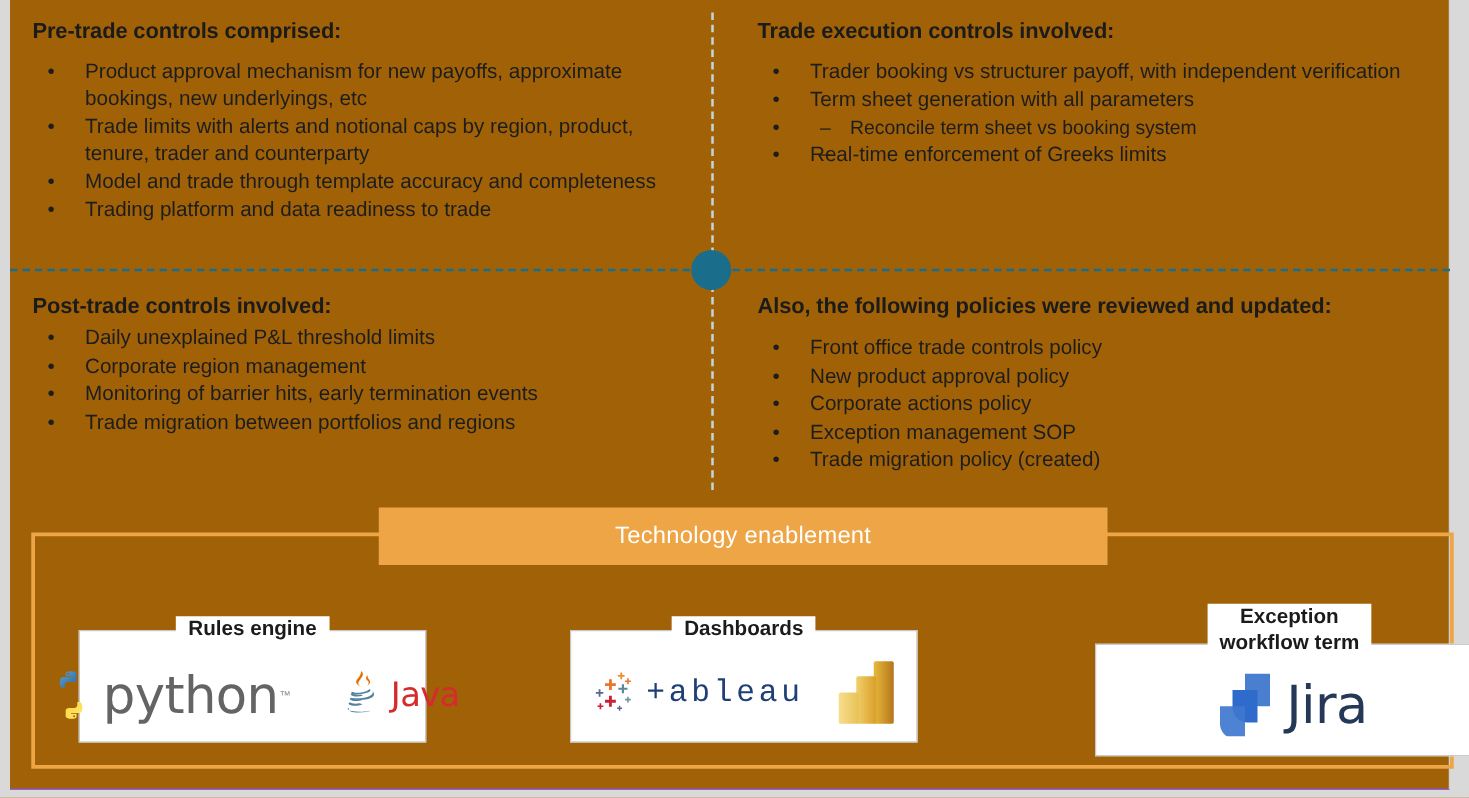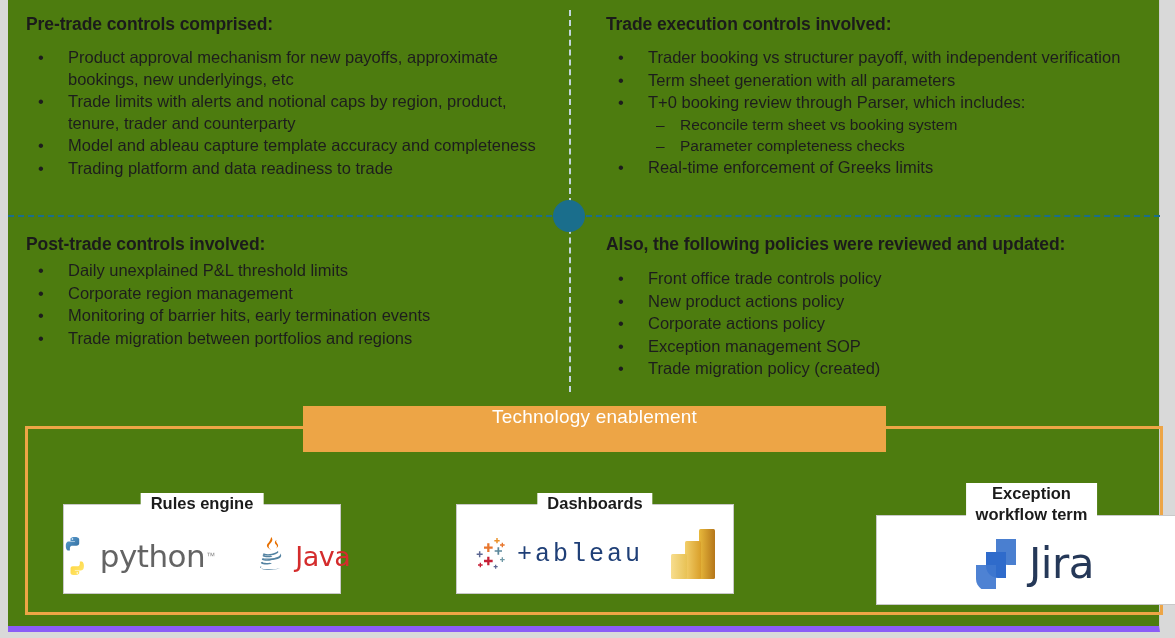--- a/index.html
+++ b/index.html
@@ -6,23 +6,23 @@
   html, body {
     width: 1175px; height: 638px;
     background: #d9d9d9;
     font-family: "Liberation Sans", sans-serif;
     overflow: hidden;
   }
   #slide {
     position: absolute;
     left: 8px; top: 0;
     width: 1152px; height: 632px;
-    background: #4d7c0f;
+    background: #a16207;
     border-right: 1px solid #cfcfcf;
-    border-bottom: 6px solid #8b5cf6;
+    border-bottom: 1px solid #8b5cf6;
     padding-left: 44px;
   }
 
   
   .quad { position: absolute; }
   .q-head {
     font-size: 17.5px;
     font-weight: bold;
     color: #1b1b1b;
     letter-spacing: -0.1px;
@@ -81,21 +81,21 @@
     left: 17px; top: 426px;
     width: 1138px; height: 189px;
     border: 3px solid #eda546;
     background: transparent;
   }
   #tech-banner {
     position: absolute;
     left: 295px; top: 406px;
     width: 583px; height: 46px;
     background: #eda546;
-    display: flex; justify-content: center;
+    display: flex; align-items: center; justify-content: center;
   }
   #tech-banner .label {
     color: #ffffff;
     font-size: 19px;
     font-weight: 500;
     letter-spacing: 0.2px;
   }
 
   
   .toolbox {
@@ -129,21 +129,21 @@
 
   #box-rules .logos { gap: 34px; padding-top: 14px; }
   #box-dash .logos  { gap: 26px; padding-top: 10px; }
   #box-jira .logos  { gap: 10px; padding-top: 6px; }
 
   .logo { display: flex; align-items: center; }
 
   
   .py-word {
     font-family: "DejaVu Sans", sans-serif;
-    font-size: 31px;
+    font-size: 41px;
     color: #646464;
     letter-spacing: -0.5px;
     margin-left: 4px;
   }
   .py-tm { font-size: 9px; color: #8a8a8a; vertical-align: super; margin-left: 1px; }
 
   
   .java-word {
     font-family: "DejaVu Sans", sans-serif;
     font-size: 27px;
@@ -177,55 +177,55 @@
 
   <div id="v-divider"></div>
   <div id="h-divider"></div>
   <div id="center-dot"></div>
 
   <div class="quad" style="left:18px; top:14px; width:520px;">
     <div class="q-head">Pre-trade controls comprised:</div>
     <ul class="blist" style="margin-top:12px;">
       <li><span class="bullet">•</span><span>Product approval mechanism for new payoffs, approximate bookings, new underlyings, etc</span></li>
       <li><span class="bullet">•</span><span>Trade limits with alerts and notional caps by region, product, tenure, trader and counterparty</span></li>
-      <li><span class="bullet">•</span><span>Model and ableau capture template accuracy and completeness</span></li>
+      <li><span class="bullet">•</span><span>Model and trade through template accuracy and completeness</span></li>
       <li><span class="bullet">•</span><span>Trading platform and data readiness to trade</span></li>
     </ul>
   </div>
 
   <div class="quad" style="left:598px; top:14px; width:525px;">
     <div class="q-head">Trade execution controls involved:</div>
     <ul class="blist" style="margin-top:12px;">
       <li><span class="bullet">•</span><span>Trader booking vs structurer payoff, with independent verification</span></li>
       <li><span class="bullet">•</span><span>Term sheet generation with all parameters</span></li>
-      <li><span class="bullet">•</span><span>T+0 booking review through Parser, which includes:</span>
+      <li><span class="bullet">•</span>
         <ul class="sublist">
           <li><span class="dash">–</span><span>Reconcile term sheet vs booking system</span></li>
-          <li><span class="dash">–</span><span>Parameter completeness checks</span></li>
+          <li><span class="dash">–</span></li>
         </ul>
       </li>
       <li><span class="bullet">•</span><span>Real-time enforcement of Greeks limits</span></li>
     </ul>
   </div>
 
   <div class="quad" style="left:18px; top:234px; width:520px;">
     <div class="q-head">Post-trade controls involved:</div>
     <ul class="blist" style="margin-top:5px;">
       <li><span class="bullet">•</span><span>Daily unexplained P&amp;L threshold limits</span></li>
       <li><span class="bullet">•</span><span>Corporate region management</span></li>
       <li><span class="bullet">•</span><span>Monitoring of barrier hits, early termination events</span></li>
       <li><span class="bullet">•</span><span>Trade migration between portfolios and regions</span></li>
     </ul>
   </div>
 
   <div class="quad" style="left:598px; top:234px; width:525px;">
     <div class="q-head">Also, the following policies were reviewed and updated:</div>
     <ul class="blist" style="margin-top:13px;">
       <li><span class="bullet">•</span><span>Front office trade controls policy</span></li>
-      <li><span class="bullet">•</span><span>New product actions policy</span></li>
+      <li><span class="bullet">•</span><span>New product approval policy</span></li>
       <li><span class="bullet">•</span><span>Corporate actions policy</span></li>
       <li><span class="bullet">•</span><span>Exception management SOP</span></li>
       <li><span class="bullet">•</span><span>Trade migration policy (created)</span></li>
     </ul>
   </div>
 
   <div id="tech-frame"></div>
   <div id="tech-banner">
     <span class="label">Technology enablement</span>
   </div>

